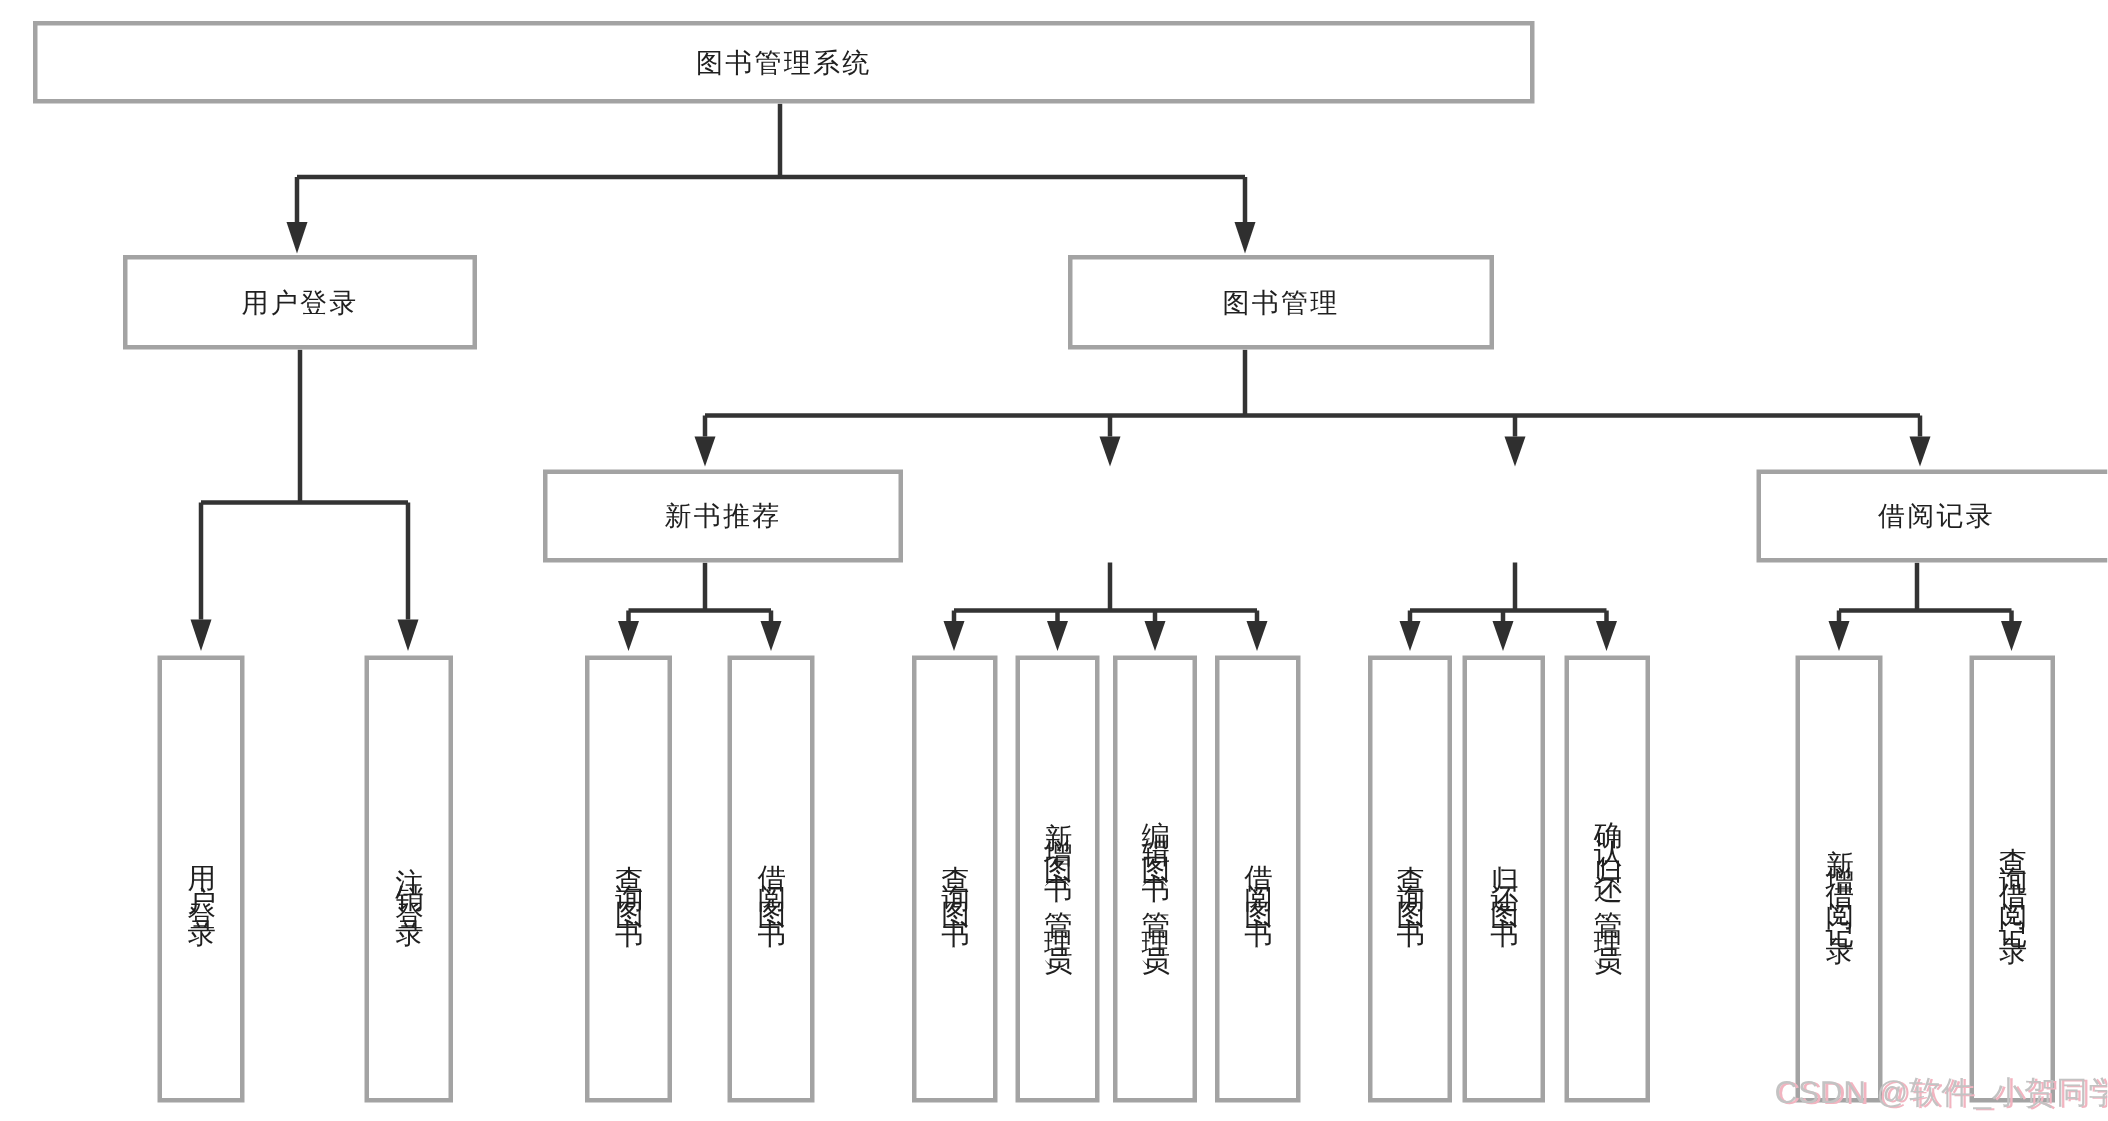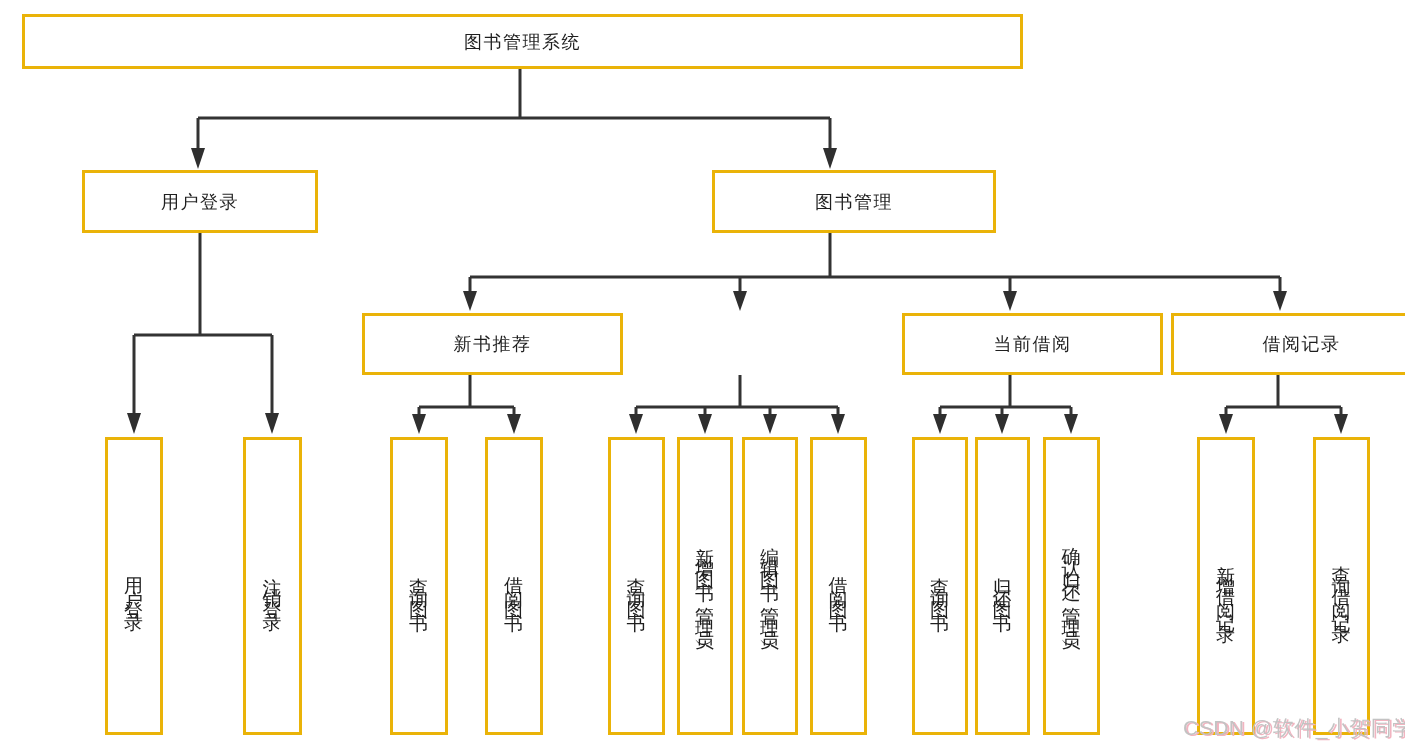--- a/index.html
+++ b/index.html
@@ -18,21 +18,21 @@
   #connectors {
     position: absolute;
     left: 0; top: 0;
     width: 1405px;
     height: 747px;
     z-index: 1;
   }
   .node {
     position: absolute;
     box-sizing: border-box;
-    border: 3px solid #eab308;
+    border: 3px solid #a3a3a3;
     background: #ffffff;
     display: flex;
     align-items: center;
     justify-content: center;
     z-index: 2;
   }
   .node .lbl {
     color: #1f1f1f;
     font-size: 18px;
     letter-spacing: 1.5px;
@@ -45,21 +45,21 @@
     letter-spacing: 12px;
     line-height: 1;
     white-space: normal;
   }
   
   .n-root      { left: 22px;  top: 14px;  width: 1001px; height: 55px; }
   
   .n-login     { left: 82px;  top: 170px; width: 236px; height: 63px; }
   .n-bookmgmt  { left: 712px; top: 170px; width: 284px; height: 63px; }
   
-  .lvl3        { top: 313px; width: 261px; height: 62px; }
+  .lvl3        { top: 313px; width: 240px; height: 62px; }
   .n-newbooks  { left: 362px; }
   .n-borrowing { left: 632px; }
   .n-current   { left: 902px; }
   .n-records   { left: 1171px; }
   
   .leaf        { top: 437px; height: 298px; width: 58px; }
   .n-l-userlogin { left: 105px; }
   .n-l-logout    { left: 243px; width: 59px; }
   .n-l-nb-query  { left: 390px; }
   .n-l-nb-borrow { left: 485px; }
@@ -160,23 +160,20 @@
   <div class="node n-login">
     <span class="lbl">用户登录</span>
   </div>
   <div class="node n-bookmgmt">
     <span class="lbl">图书管理</span>
   </div>
 
   <div class="node lvl3 n-newbooks">
     <span class="lbl">新书推荐</span>
   </div>
-  <div class="node lvl3 n-current">
-    <span class="lbl">当前借阅</span>
-  </div>
   <div class="node lvl3 n-records">
     <span class="lbl">借阅记录</span>
   </div>
 
   <div class="node leaf n-l-userlogin">
     <span class="lbl">用户登录</span>
   </div>
   <div class="node leaf n-l-logout">
     <span class="lbl">注销登录</span>
   </div>

